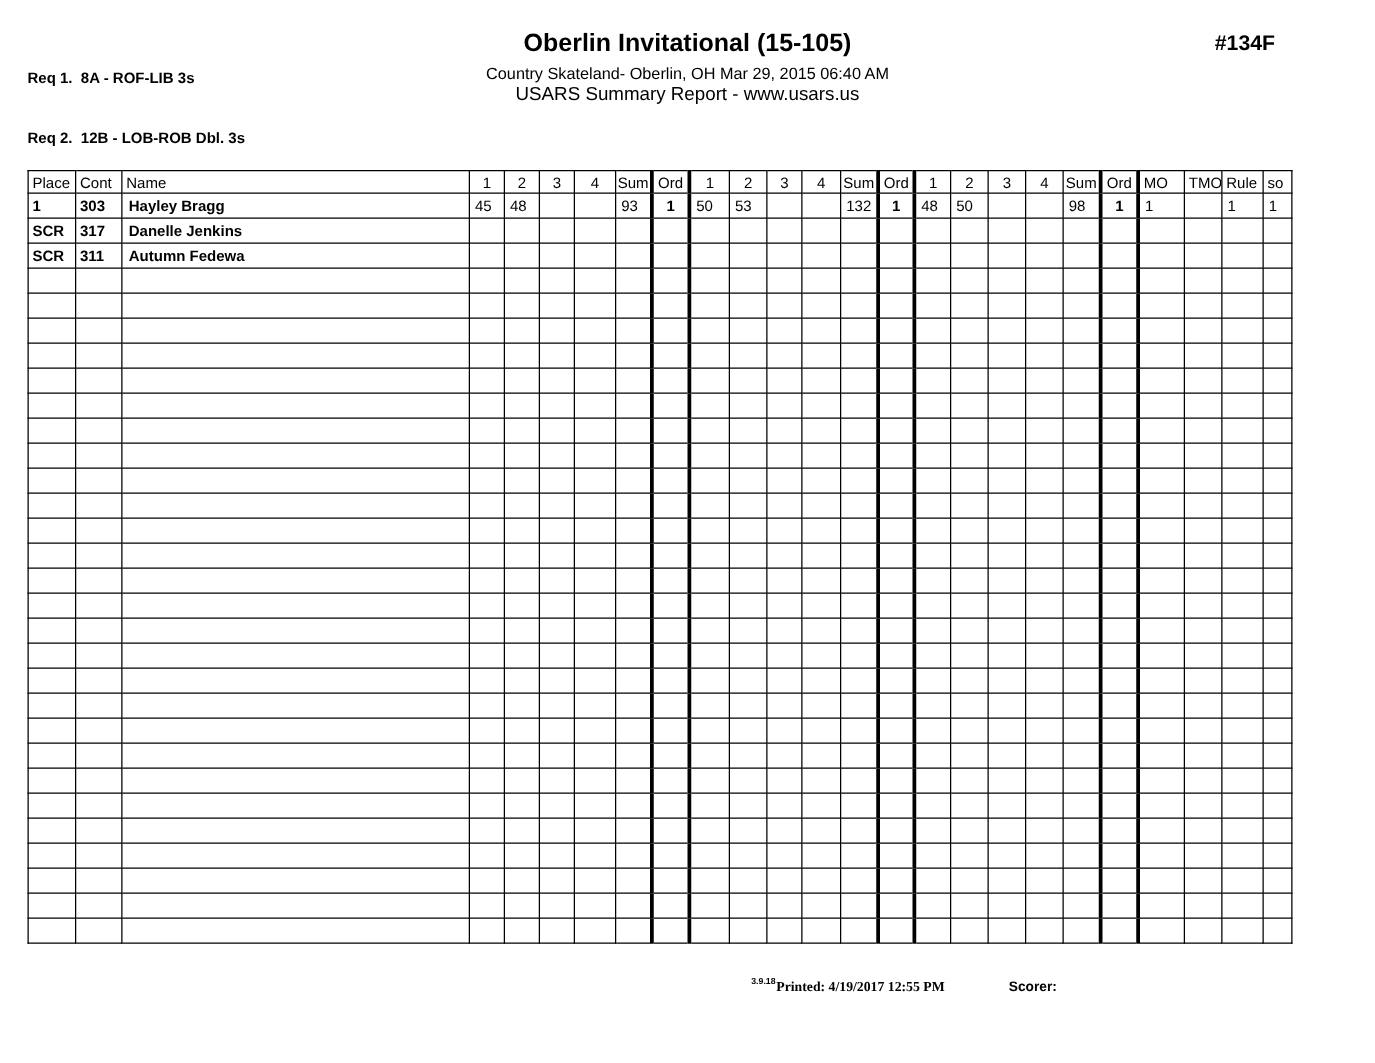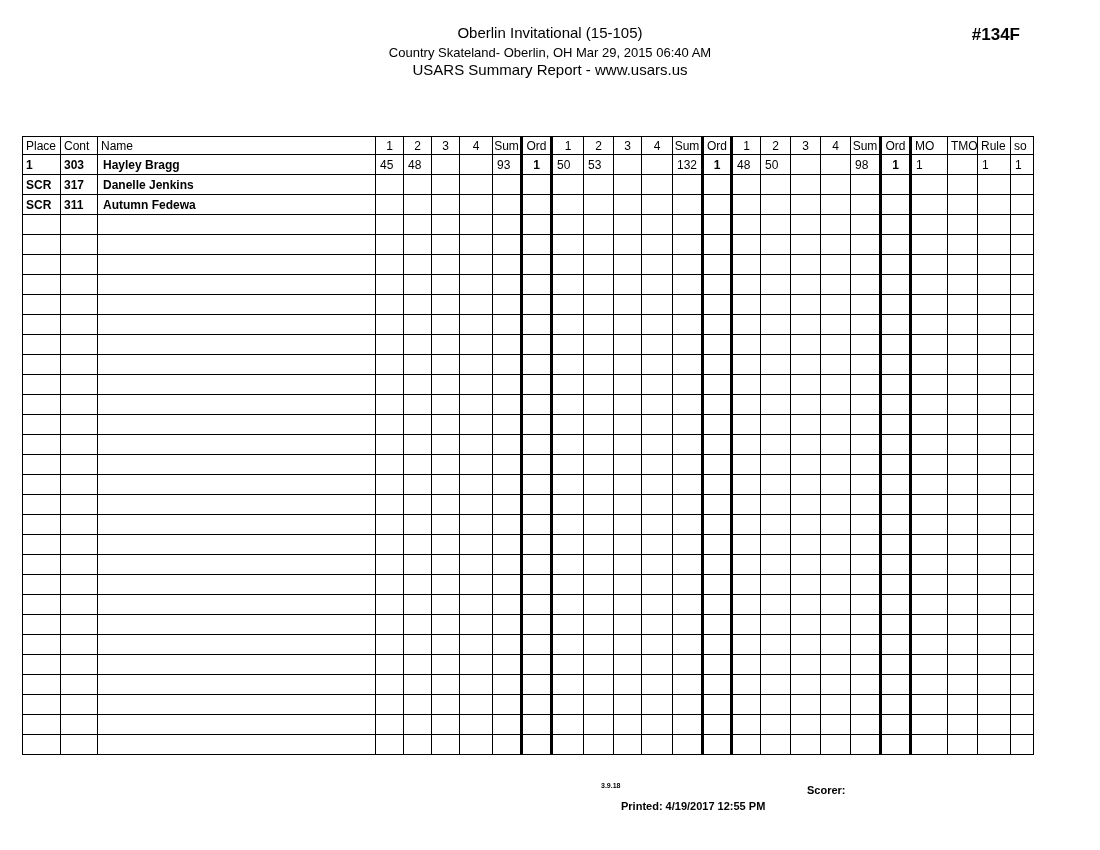--- a/index.html
+++ b/index.html
@@ -10,21 +10,21 @@
     font-family:"Liberation Sans", sans-serif;
     position:relative;
     overflow:hidden;
   }
   .page { position:absolute; inset:0; background:#fff; }
 
   .req-block { position:absolute; left:22px; top:22px; font-size:12px; font-weight:bold; line-height:16px; white-space:pre; }
   .doc-number { position:absolute; right:80px; top:25px; font-size:17px; font-weight:bold; }
 
   .title-block { position:absolute; left:0; right:0; top:24px; text-align:center; }
-  .title-main  { font-size:15px; font-weight:normal; }
+  .title-main  { font-size:20px; font-weight:bold; }
   .title-venue { font-size:13px; margin-top:4px; }
   .title-event { font-size:17px; font-weight:bold; margin-top:5px; }
   .title-report{ font-size:15px; margin-top:1px; }
 
   table.score-table {
     position:absolute; left:22px; top:136px;
     width:1011px; border-collapse:collapse; table-layout:fixed;
     font-size:12px;
   }
   .score-table td {
@@ -41,28 +41,32 @@
   td.hl { text-align:left;margin-top:44px; }
   td.hc { text-align:center; padding:0 1px; }
   td.left { text-align:left; }
   td.bold { font-weight:bold; }
   td.num { text-align:left; padding-left:4px; }
   td.ord { border-left:3px solid #000; border-right:3px solid #000; text-align:center; }
   td.name-cell { padding-left:5px; }
 
   .footer { position:absolute; left:0; top:784px; width:1100px; height:16px; font-size:11px; font-weight:bold; }
   .footer .version { position:absolute; left:601px; top:-2px; font-size:7px; font-weight:bold; }
-  .footer .printed { position:absolute; left:621px; top:16px; }
+  .footer .printed { position:absolute; left:621px; top:0;font-family:Liberation Serif, serif; }
   .footer .scorer  { position:absolute; left:807px; top:0; }
 </style>
 </head>
 <body>
 
 <div class="page">
 
+  <div class="req-block">
+    <div>Req 1.  8A - ROF-LIB 3s</div>
+    <div>Req 2.  12B - LOB-ROB Dbl. 3s</div>
+  </div>
 
   <div class="doc-number">#134F</div>
 
   <div class="title-block">
     <div class="title-main">Oberlin Invitational (15-105)</div>
     <div class="title-venue">Country Skateland- Oberlin, OH  Mar 29, 2015  06:40 AM</div>
     <div class="title-report">USARS Summary Report - www.usars.us</div>
   </div>
 
   <table class="score-table">

